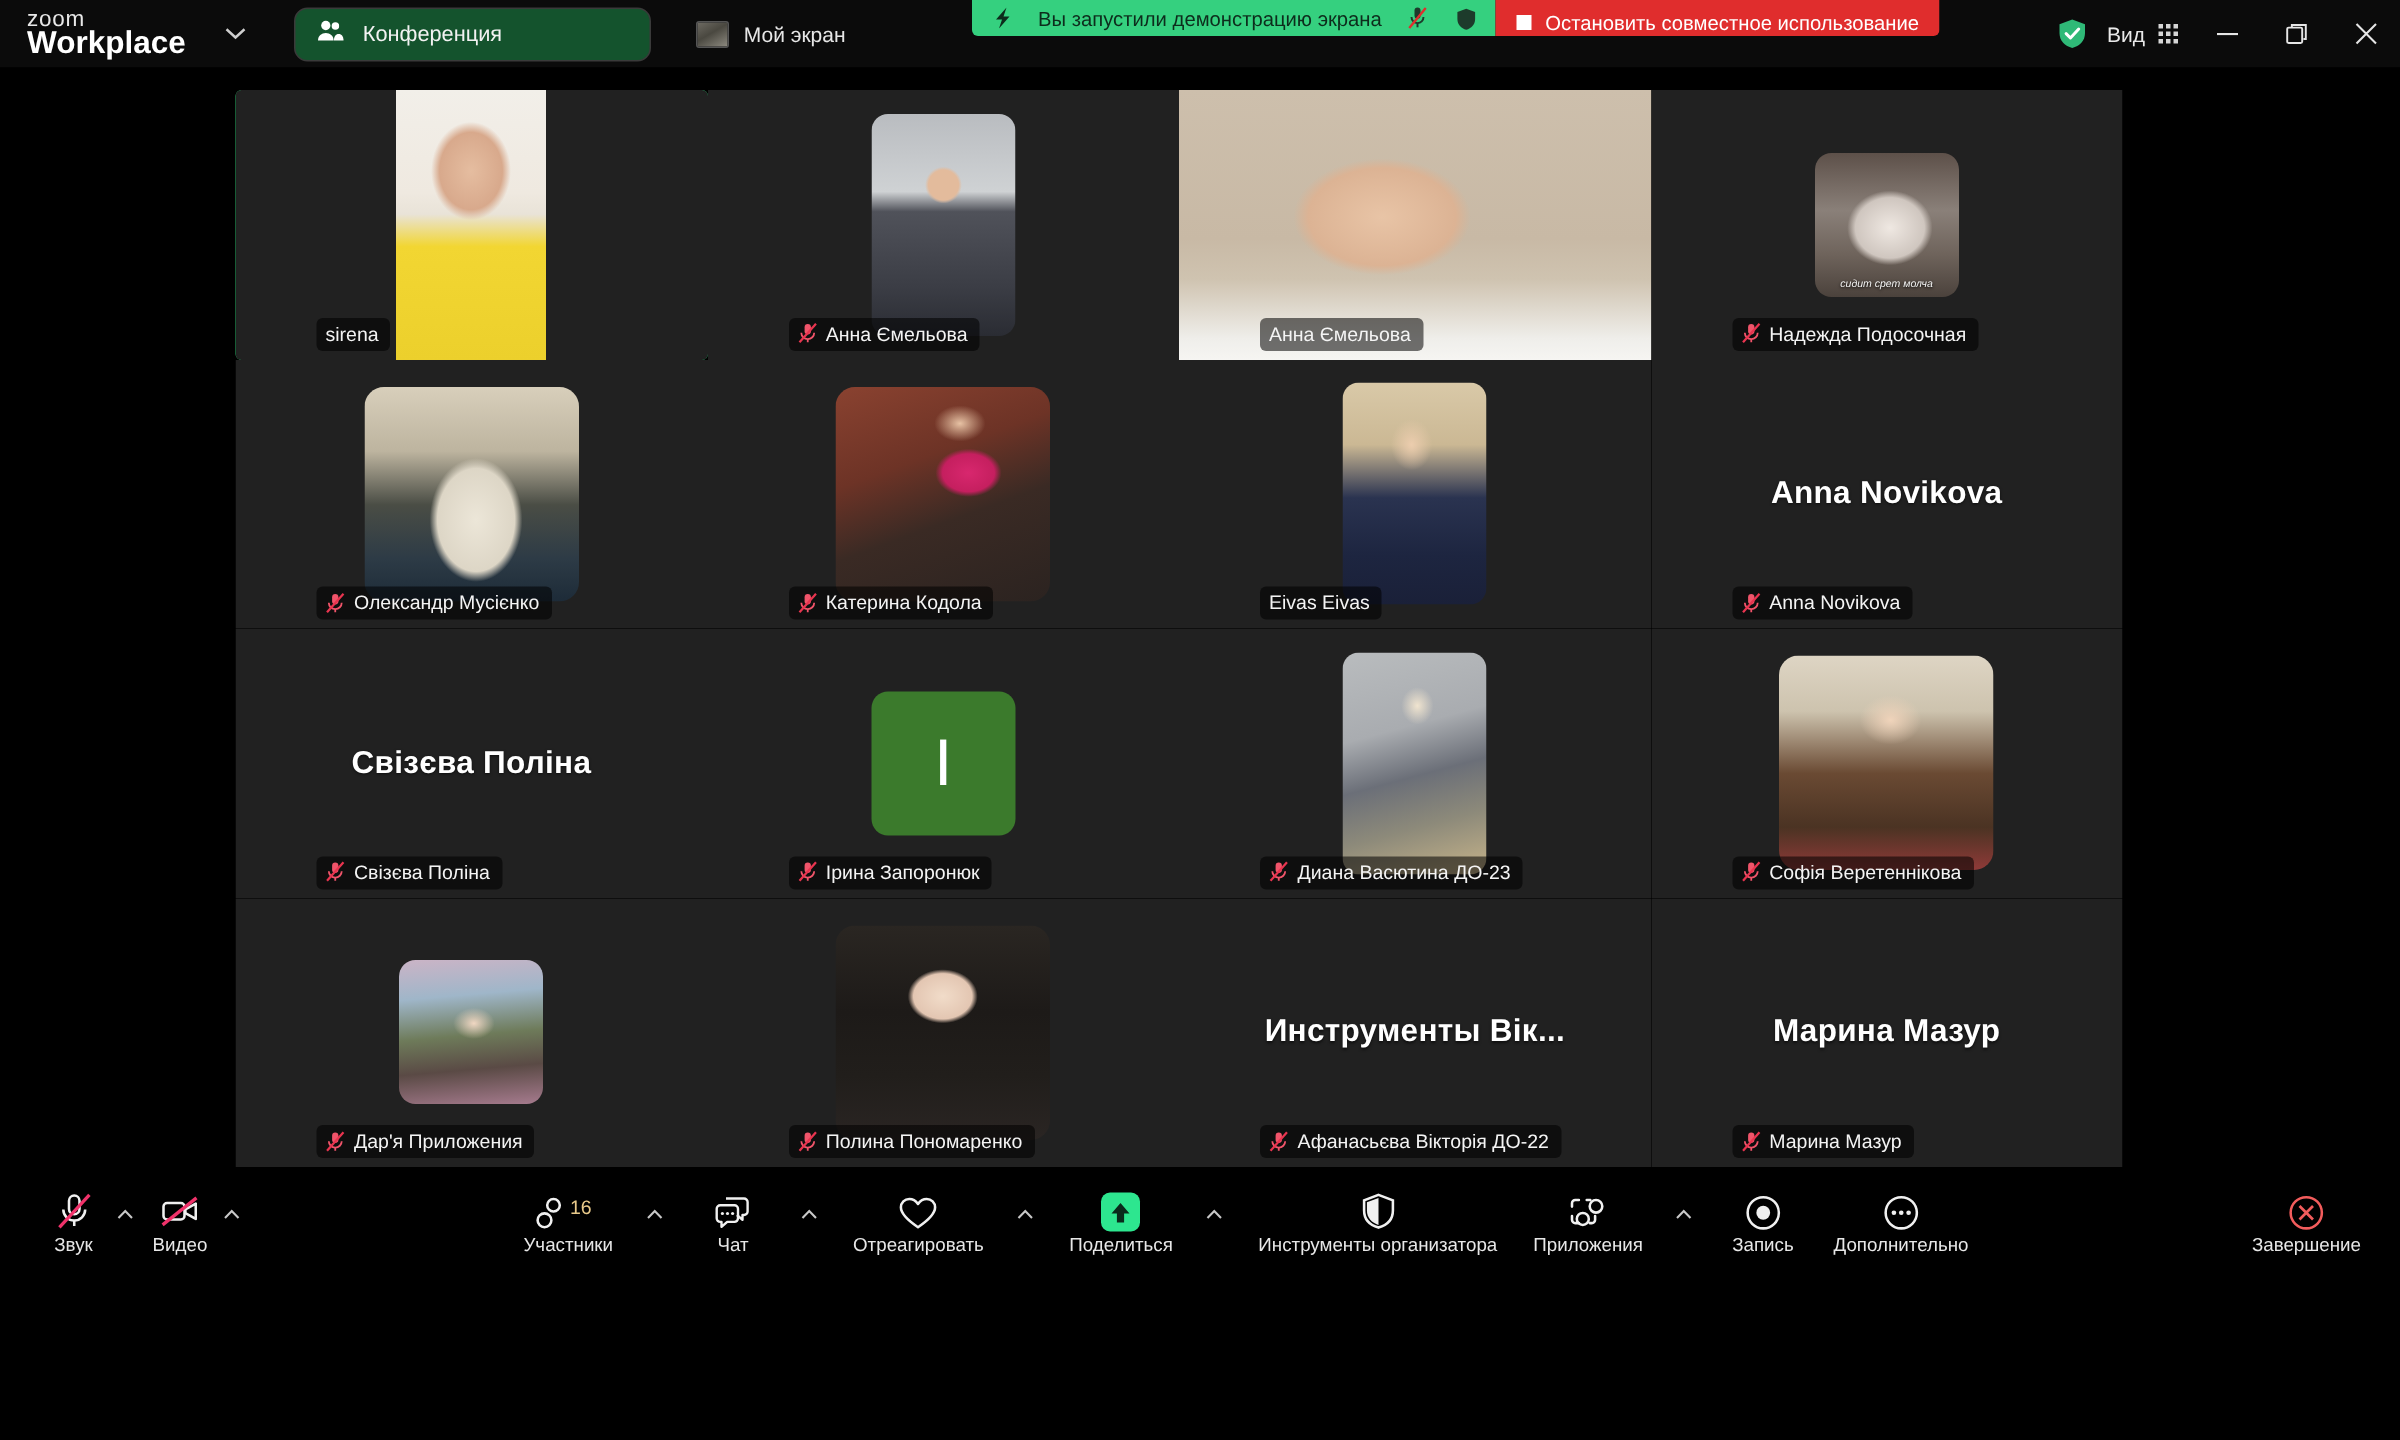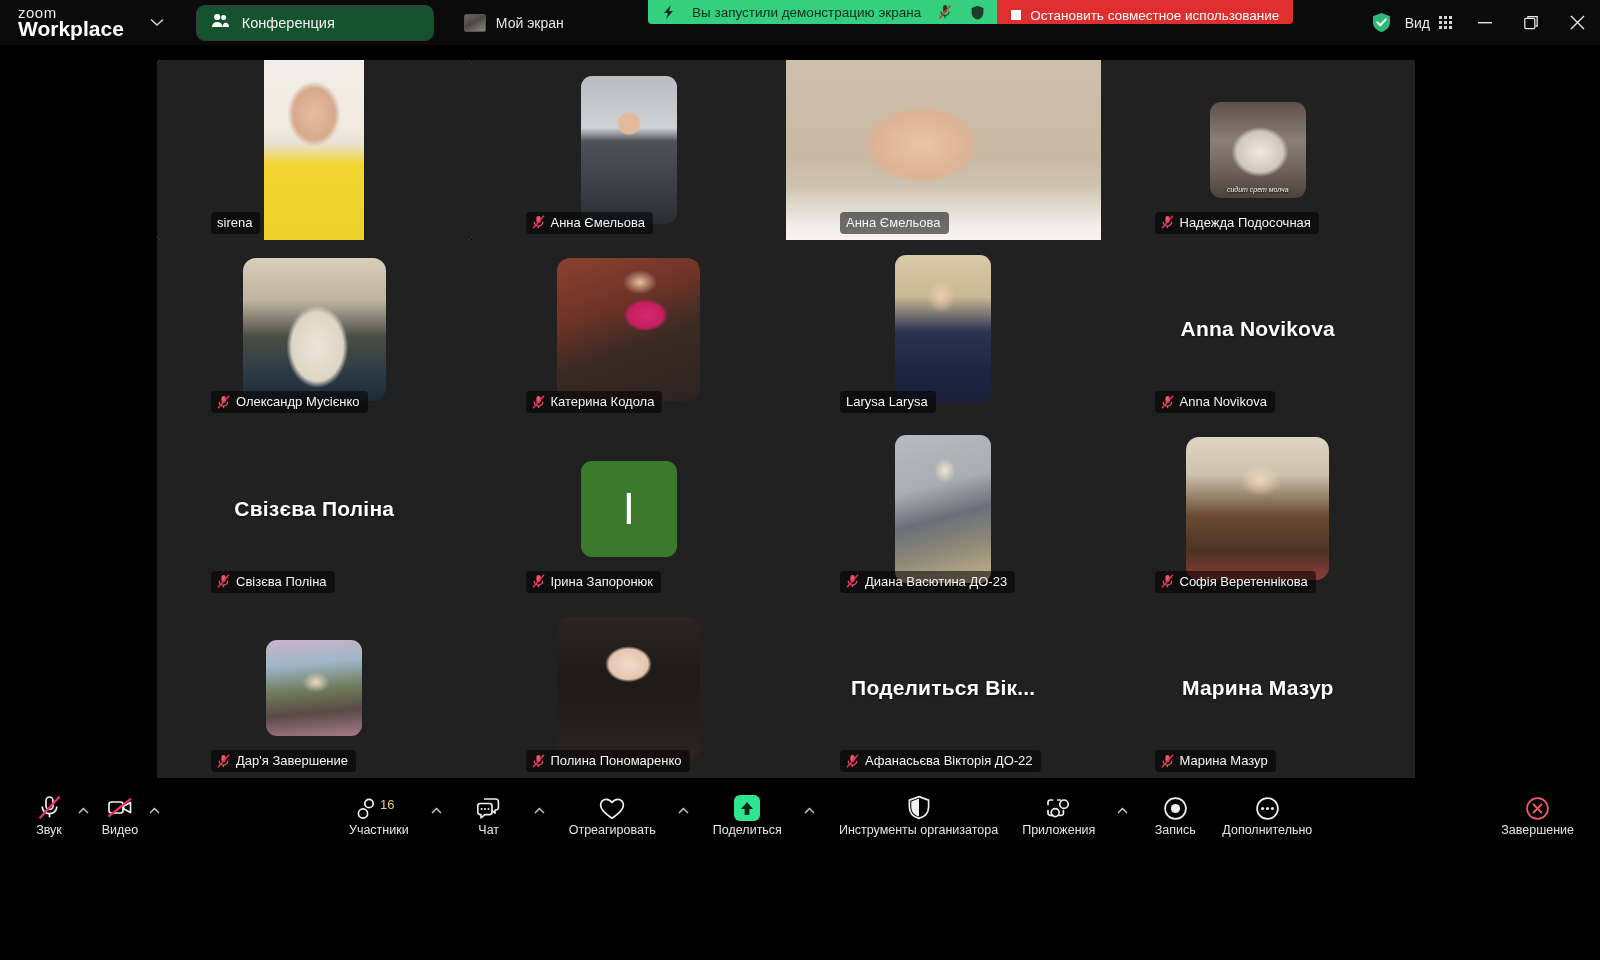--- a/index.html
+++ b/index.html
@@ -396,21 +396,21 @@
           <span class="nm">Катерина Кодола</span>
         </div>
       </div>
       <div class="tile">
         <div class="media">
           <div class="avatar-photo tall">
             <span class="ph ph-larysa"></span>
           </div>
         </div>
         <div class="namebar">
-          <span class="nm">Larysa Larysa</span>
+          <span class="nm">Eivas Eivas</span>
         </div>
       </div>
       <div class="tile">
         <div class="media">
           <div class="name-only">Anna Novikova</div>
         </div>
         <div class="namebar">
           <span class="mic-muted"><svg width="13" height="14" viewBox="0 0 13 14">
               <rect x="4.4" y="1" width="4.2" height="7" rx="2.1" fill="#f0546a"></rect>
               <path d="M2.2 6.8a4.3 4.3 0 0 0 8.6 0" stroke="#f0546a" stroke-width="1.2" fill="none"></path>
@@ -486,42 +486,42 @@
             <span class="ph ph-darya"></span>
           </div>
         </div>
         <div class="namebar">
           <span class="mic-muted"><svg width="13" height="14" viewBox="0 0 13 14">
               <rect x="4.4" y="1" width="4.2" height="7" rx="2.1" fill="#f0546a"></rect>
               <path d="M2.2 6.8a4.3 4.3 0 0 0 8.6 0" stroke="#f0546a" stroke-width="1.2" fill="none"></path>
               <path d="M6.5 11v2.1" stroke="#f0546a" stroke-width="1.2"></path>
               <path d="M1 13.2 L12 .8" stroke="#e8344f" stroke-width="1.5"></path>
             </svg></span>
-          <span class="nm">Дар'я Завершение</span>
+          <span class="nm">Дар'я Приложения</span>
         </div>
       </div>
       <div class="tile">
         <div class="media">
           <div class="avatar-photo big">
             <span class="ph ph-polina"></span>
           </div>
         </div>
         <div class="namebar">
           <span class="mic-muted"><svg width="13" height="14" viewBox="0 0 13 14">
               <rect x="4.4" y="1" width="4.2" height="7" rx="2.1" fill="#f0546a"></rect>
               <path d="M2.2 6.8a4.3 4.3 0 0 0 8.6 0" stroke="#f0546a" stroke-width="1.2" fill="none"></path>
               <path d="M6.5 11v2.1" stroke="#f0546a" stroke-width="1.2"></path>
               <path d="M1 13.2 L12 .8" stroke="#e8344f" stroke-width="1.5"></path>
             </svg></span>
           <span class="nm">Полина Пономаренко</span>
         </div>
       </div>
       <div class="tile">
         <div class="media">
-          <div class="name-only">Поделиться Вік...</div>
+          <div class="name-only">Инструменты Вік...</div>
         </div>
         <div class="namebar">
           <span class="mic-muted"><svg width="13" height="14" viewBox="0 0 13 14">
               <rect x="4.4" y="1" width="4.2" height="7" rx="2.1" fill="#f0546a"></rect>
               <path d="M2.2 6.8a4.3 4.3 0 0 0 8.6 0" stroke="#f0546a" stroke-width="1.2" fill="none"></path>
               <path d="M6.5 11v2.1" stroke="#f0546a" stroke-width="1.2"></path>
               <path d="M1 13.2 L12 .8" stroke="#e8344f" stroke-width="1.5"></path>
             </svg></span>
           <span class="nm">Афанасьєва Вікторія ДО-22</span>
         </div>

